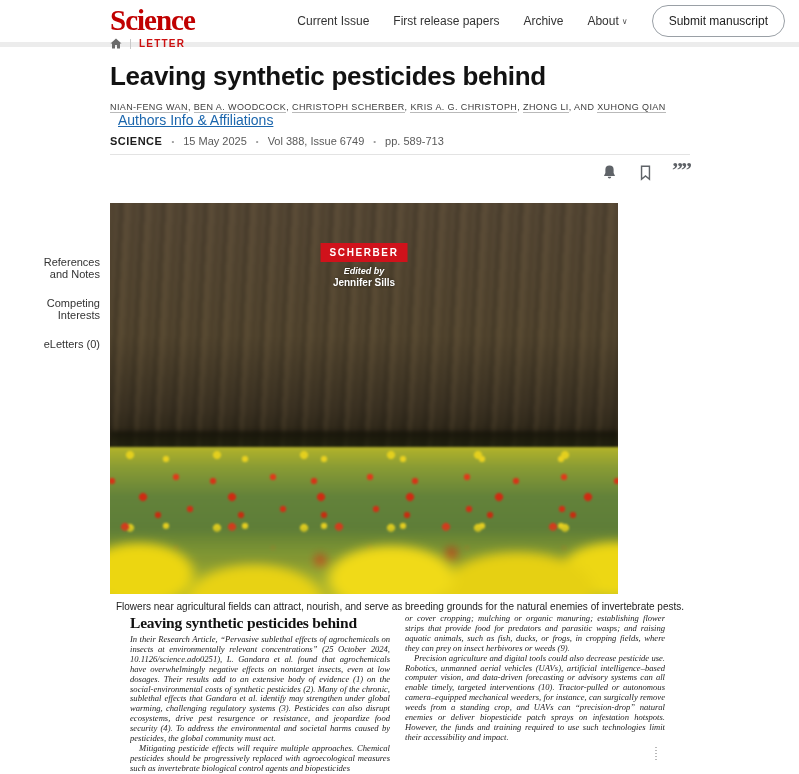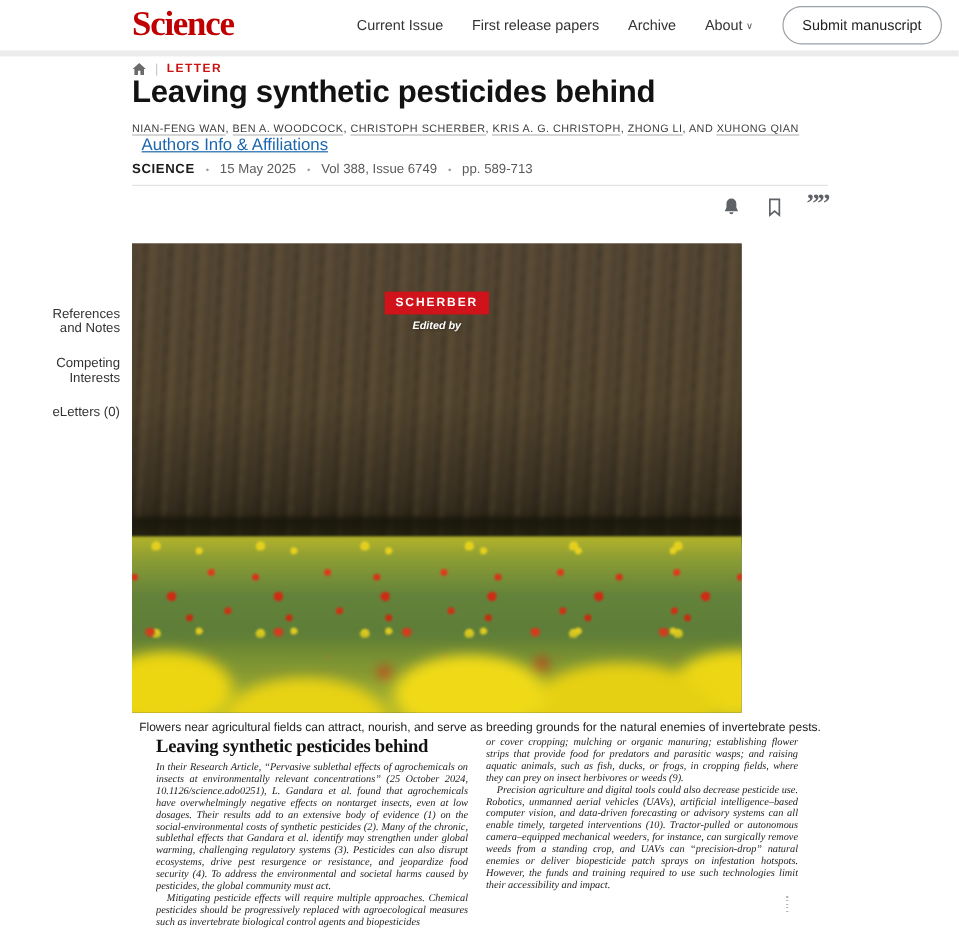--- a/index.html
+++ b/index.html
@@ -11,21 +11,21 @@
   .header-divider { position:absolute; top:42px; left:0; width:799px; height:5px; background:#ececec; }
   .logo { position:absolute; left:110px; top:4px; font-family:"Liberation Serif", serif;
     font-weight:bold; font-size:29px; color:#c00000; letter-spacing:-1px; cursor:pointer; }
   .nav { position:absolute; top:0; height:42px; right:14px; display:flex; align-items:center; gap:24px; }
   .nav-link { font-size:12px; color:#333; cursor:pointer; white-space:nowrap; }
   .chev { font-size:8px; color:#555; margin-left:3px; vertical-align:1px; }
   .submit-btn { border:1px solid #9aa0a6; border-radius:17px; padding:8px 16px;
     font-size:12px; color:#222; background:#fff; cursor:pointer; white-space:nowrap; }
 
   
-  .breadcrumb { position:absolute; left:110px; top:52px; display:flex; align-items:center; gap:8px; }
+  .breadcrumb { position:absolute; left:110px; top:38px; display:flex; align-items:center; gap:8px; }
   .crumb-sep { width:1px; height:10px; background:#c9c9c9; }
   .crumb-section { font-size:10px; font-weight:bold; letter-spacing:1.2px; color:#cc1111; }
 
   
   .title { position:absolute; left:110px; top:61px; width:580px; font-size:26px;
     font-weight:bold; color:#121212; letter-spacing:-0.3px; }
   .authors-row { position:absolute; left:110px; top:102px; width:580px; font-size:9px;
     letter-spacing:0.4px; color:#3d3d3d; }
   .author { border-bottom:1px solid #b9b9b9; cursor:pointer; }
   .authors-info { color:#1b66ad; text-decoration:underline; font-size:14px;
@@ -164,20 +164,21 @@
   <a class="side-link">eLetters (0)</a>
 </nav>
 
 <div class="photo">
   <div class="trees"></div>
   <div class="tree-dark-band"></div>
   <div class="meadow"></div>
   <div class="foreground"></div>
   <div class="letters-badge">SCHERBER</div>
   <div class="edited-by">Edited by</div>
+  <div class="editor">Jennifer Sills</div>
 </div>
 <div class="caption">Flowers near agricultural fields can attract, nourish, and serve as breeding grounds for the natural enemies of invertebrate pests.</div>
 
 <div class="print-block">
   <div class="col">
     <div class="print-heading">Leaving synthetic pesticides behind</div>
     <p>In their Research Article, “Pervasive sublethal effects of agrochemicals on insects at environmentally relevant concentrations” (25 October 2024, 10.1126/science.ado0251), L. Gandara et al. found that agrochemicals have overwhelmingly negative effects on nontarget insects, even at low dosages. Their results add to an extensive body of evidence (1) on the social-environmental costs of synthetic pesticides (2). Many of the chronic, sublethal effects that Gandara et al. identify may strengthen under global warming, challenging regulatory systems (3). Pesticides can also disrupt ecosystems, drive pest resurgence or resistance, and jeopardize food security (4). To address the environmental and societal harms caused by pesticides, the global community must act.</p>
     <p class="indent">Mitigating pesticide effects will require multiple approaches. Chemical pesticides should be progressively replaced with agroecological measures such as invertebrate biological control agents and biopesticides</p>
   </div>
   <div class="col">

